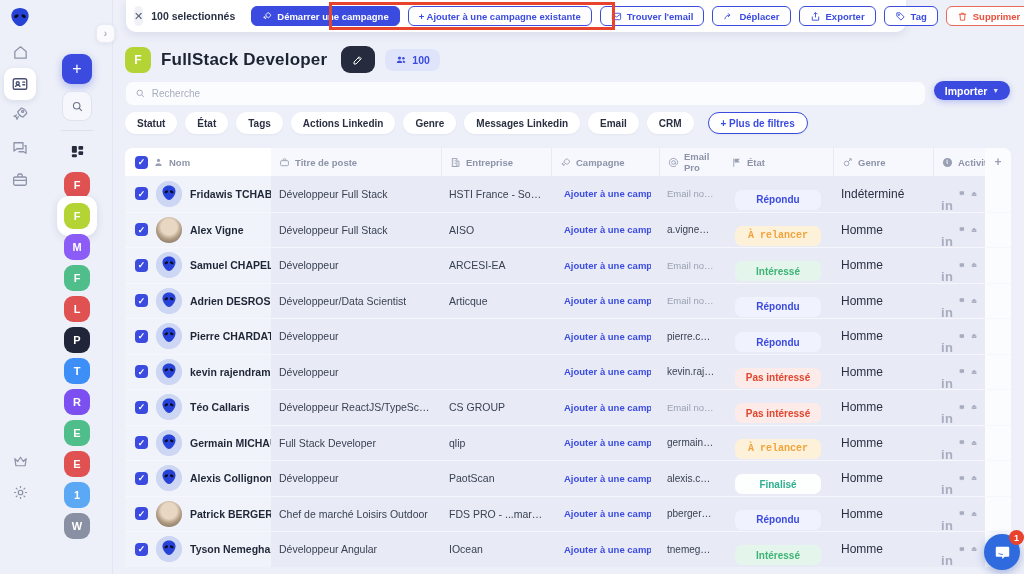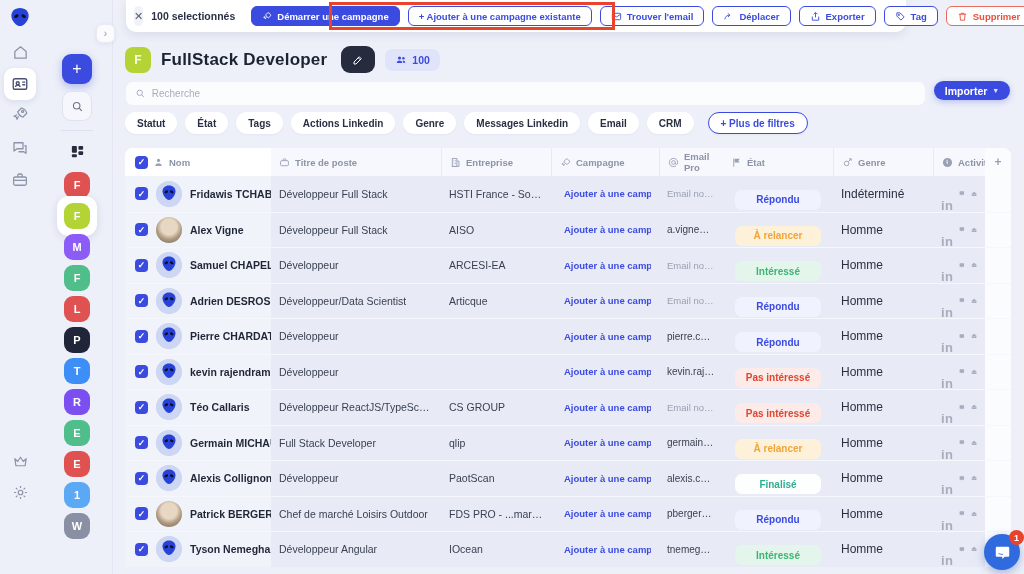--- a/index.html
+++ b/index.html
@@ -76,21 +76,21 @@
   .checkbox { width:13px; height:13px; border-radius:4px; background:#3b4be0; color:#fff; font-size:9px; display:flex; align-items:center; justify-content:center; flex:0 0 auto; }
   .row-avatar { width:26px; height:26px; border-radius:50%; flex:0 0 auto; position:relative; overflow:hidden; background:#ccd6f0; }
   .row-avatar .photo-fill { display:none; width:100%; height:100%; background:radial-gradient(circle at 50% 38%, #e8d7c3 0 38%, #b09a82 60%, #6f6554 100%); }
   .row-avatar.photo .photo-fill { display:block; }
   .campaign-link { display:flex; align-items:center; gap:5px; color:#3b4be0; font-size:9.5px; font-weight:bold; white-space:nowrap; overflow:hidden; }
   .email { font-size:10px; color:#3a4152; }
   .email.notfound { color:#9aa0b2; font-size:9.5px; }
   .status-wrap { display:flex; justify-content:center;margin-top:12px; }
   .badge { min-width:86px; height:20px; border-radius:7px; display:flex; align-items:center; justify-content:center; font-size:10px; font-weight:bold; padding:0 8px; }
   .badge.blue { background:#f0f2fd; color:#3b4be0; }
-  .badge.orange { background:#fdf1d9; color:#f0a43c; }
+  .badge.orange { background:#fdf1d9; color:#f0a43c;font-family:Liberation Mono, monospace; }
   .badge.green { background:#e4f6ec; color:#3eb375; }
   .badge.red { background:#fcebe8; color:#e2452e; }
   .badge.teal { background:#fdfffe; color:#2fae8f; }
   .gender { font-size:12px; color:#2a3042; }
   .activity { display:flex; align-items:center; gap:6px; color:#a7adbf; padding-left:8px; }
   .activity .in { font-size:13px; font-weight:bold; color:#a7adbf; letter-spacing:.3px;margin-top:23px; }
 
   
   .chat-widget { position:absolute; left:984px; top:534px; width:36px; height:36px; border-radius:50%; background:#2f6bdf; display:flex; align-items:center; justify-content:center; box-shadow:0 3px 10px rgba(30,60,160,.35); z-index:20; }
   .chat-badge { position:absolute; right:-4px; top:-4px; width:15px; height:15px; border-radius:50%; background:#e8432c; color:#fff; font-size:9px; font-weight:bold; display:flex; align-items:center; justify-content:center; }

